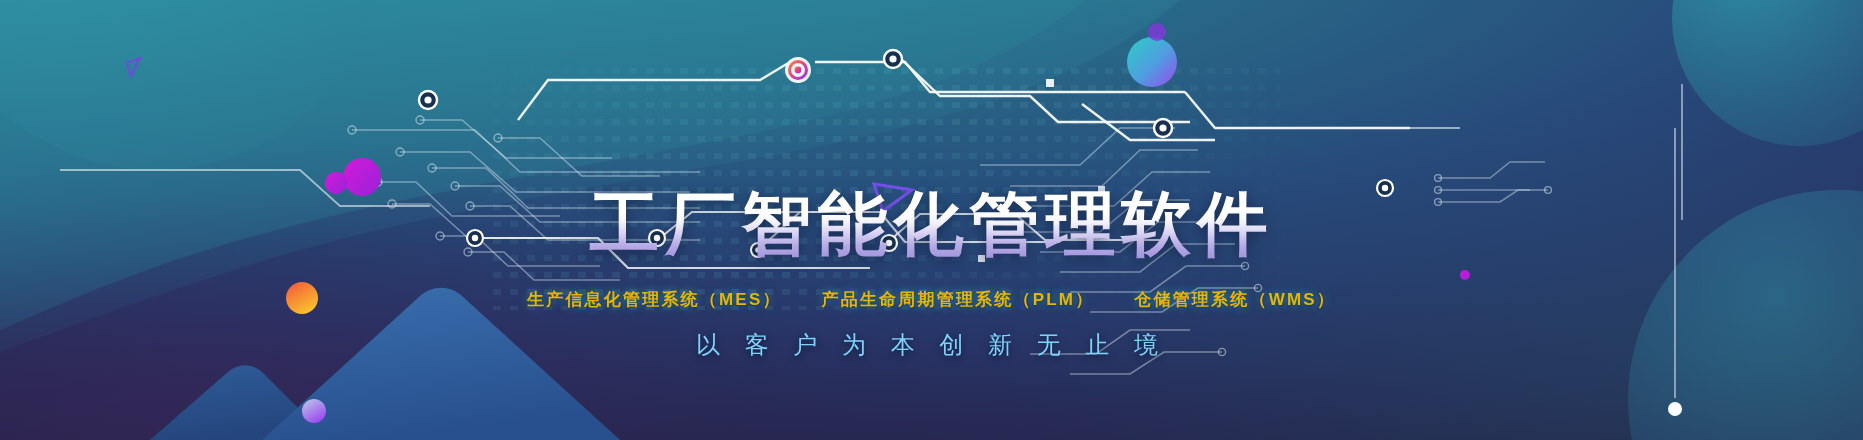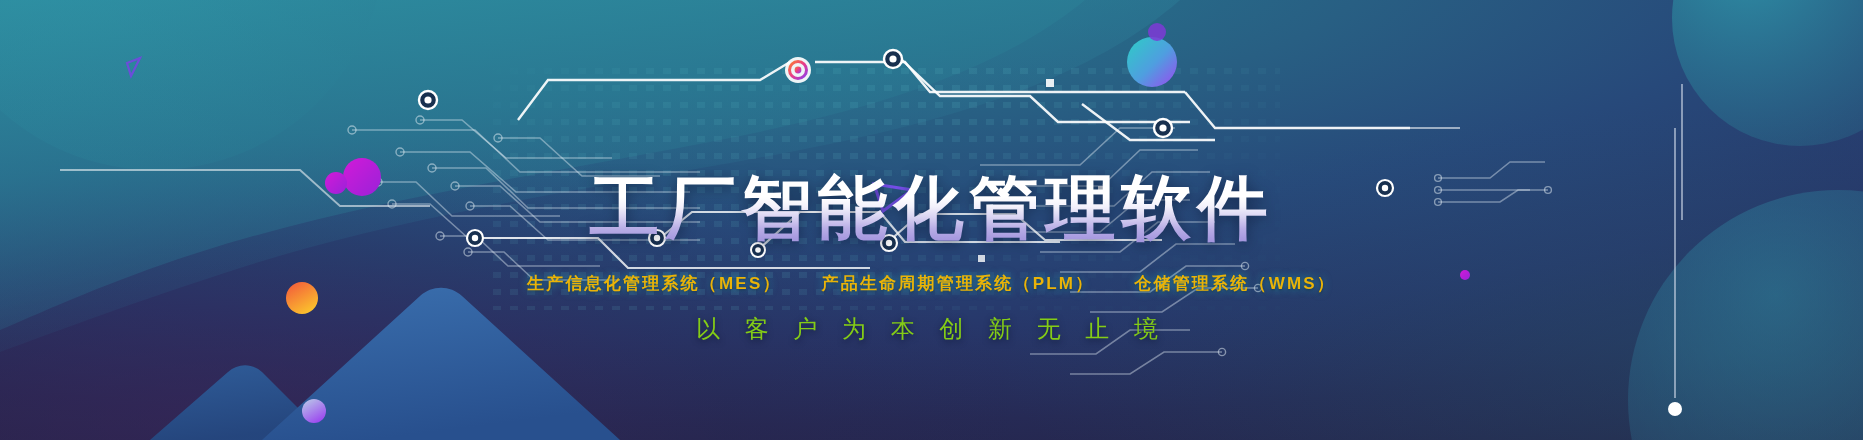--- a/index.html
+++ b/index.html
@@ -32,20 +32,21 @@
   }
   .bg-warm {
     background:
       radial-gradient(60% 90% at 12% 95%, rgba(60,36,88,0.55) 0%, rgba(45,30,70,0.18) 45%, rgba(0,0,0,0) 72%),
       radial-gradient(55% 80% at 92% 80%, rgba(36,90,115,0.40) 0%, rgba(0,0,0,0) 70%);
   }
   .content {
     position: absolute;
     inset: 0;
     z-index: 40;
+    margin-top: 16px;
   }
   
   .title {
     position: absolute;
     left: 0;
     right: 0;
     top: 126px;
     text-align: center;
     font-size: 70px;
     line-height: 1;
@@ -79,21 +80,21 @@
   .subtitle .gap { display: inline-block; width: 26px; }
   
   .tagline {
     position: absolute;
     left: 0;
     right: 0;
     top: 313px;
     text-align: center;
     font-size: 24px;
     letter-spacing: 9px;
-    color: #84cc16;
+    color: #7dd3fc;
     white-space: nowrap;
     text-shadow: 0 2px 6px rgba(8,14,38,0.65);
   }
 </style>
 </head>
 <body>
 
 <div class="banner">
 
   <div class="layer bg-base"></div>

